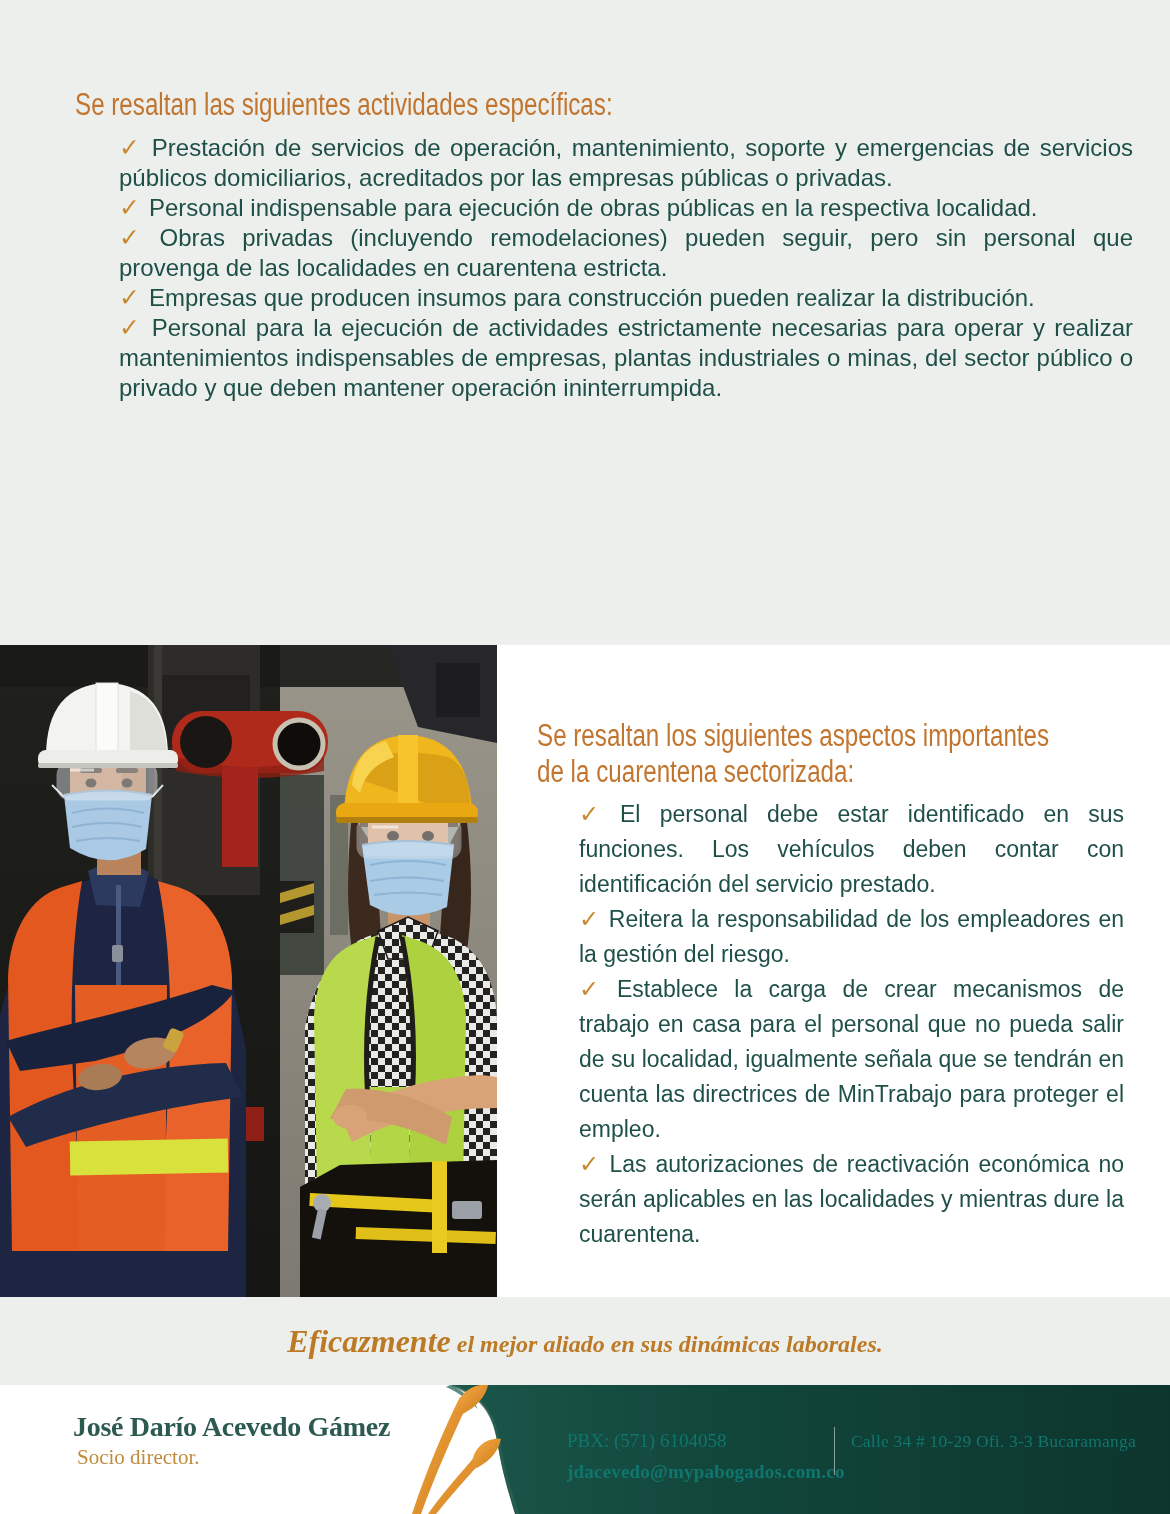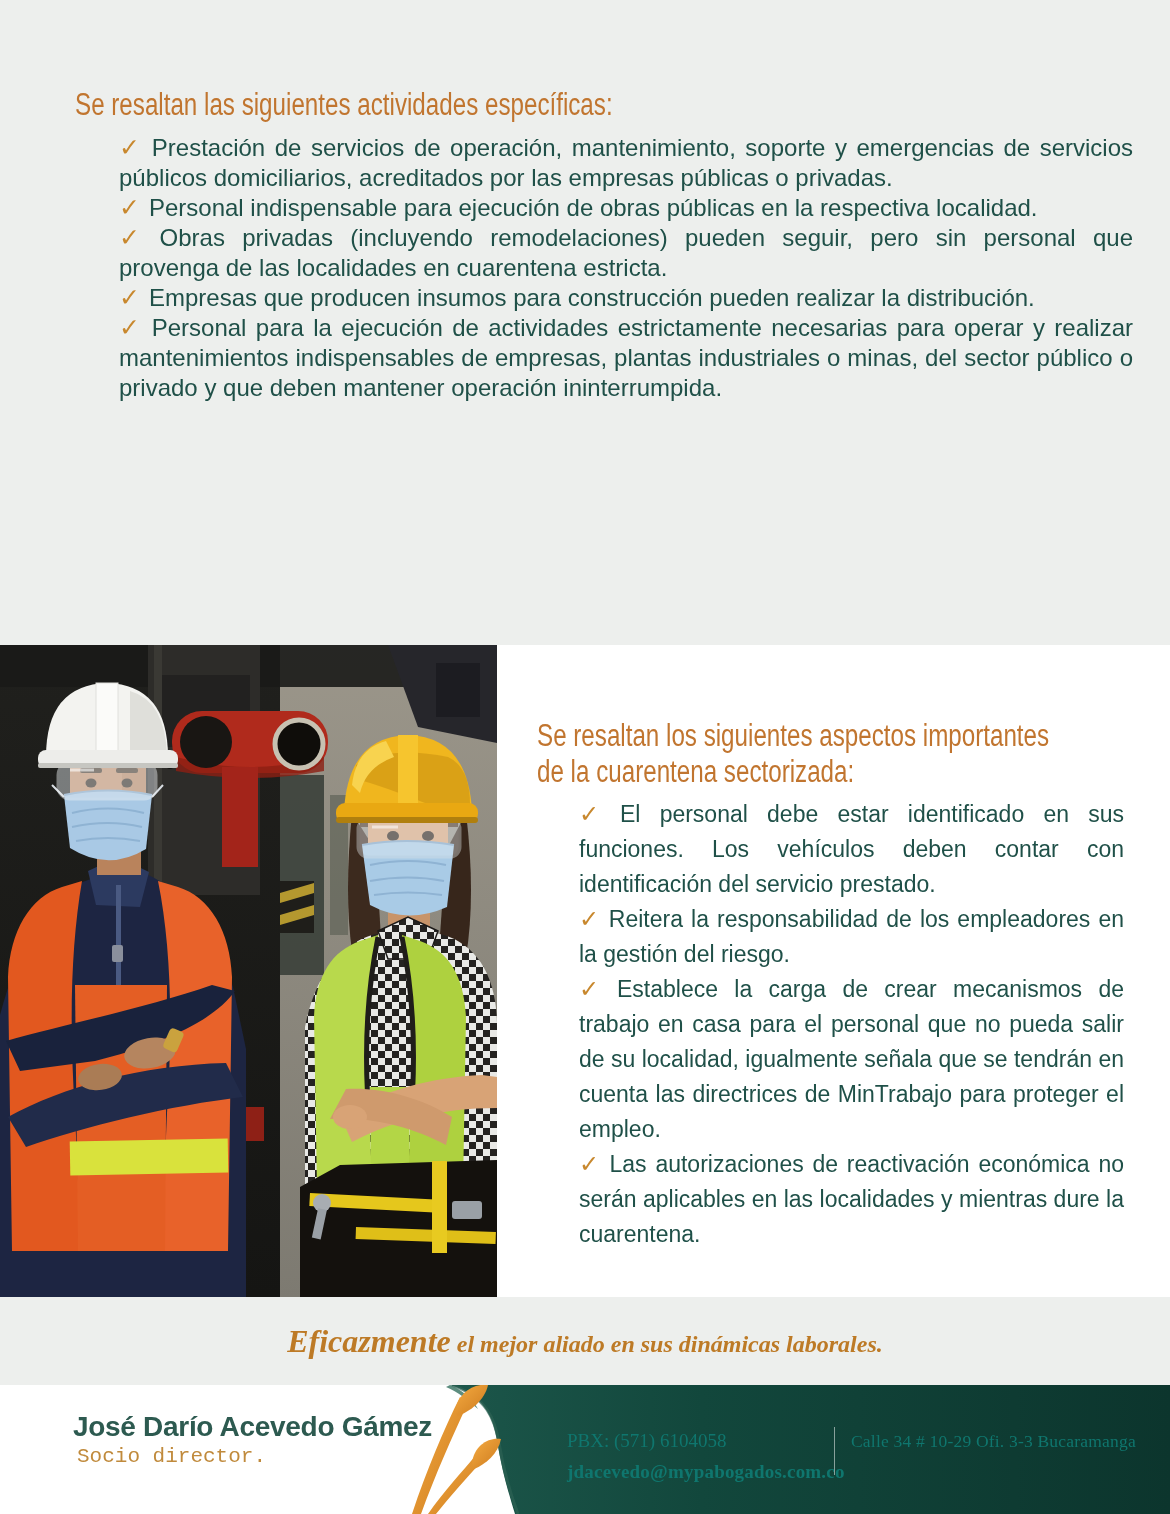--- a/index.html
+++ b/index.html
@@ -52,26 +52,26 @@
   }
   .tagband p{margin:7px;color:#bd7a26;font-family:"Liberation Serif",serif;
     font-style:italic;font-weight:700;font-size:24px;}
   .tag-lead{font-size:32px;}
 
   
   .footer{left:0;top:1385px;width:1170px;height:129px;background:#ffffff;}
   .footer-art{position:absolute;left:0;top:0;width:1170px;height:129px;}
   .person-name{
     position:absolute;left:73px;top:26px;
-    font-family:Liberation Sans, sans-serif;font-weight:700;
+    font-family:Liberation Serif, serif;font-weight:700;
     font-size:28px;color:#2d5a50;letter-spacing:-.3px;white-space:nowrap;
   }
   .person-role{
     position:absolute;left:77px;top:60px;
-    font-family:Liberation Mono, monospace;font-weight:400;
+    font-family:Liberation Serif, serif;font-weight:400;
     font-size:21px;color:#c08a3c;white-space:nowrap;
   }
   .contact{position:absolute;left:0;top:0;width:1170px;height:129px;color:#0f766e;
     font-family:"Liberation Serif",serif;}
   .c-left{position:absolute;left:567px;top:40px;font-size:19px;line-height:31px;white-space:nowrap;}
   .c-left .email{font-weight:700;letter-spacing:.2px;}
   .c-divider{position:absolute;left:834px;top:42px;width:1px;height:48px;background:rgba(255,255,255,.5);}
   .c-right{position:absolute;left:851px;top:41px;font-size:17.5px;line-height:31px;white-space:nowrap;letter-spacing:.2px;}
 </style>
 </head>

